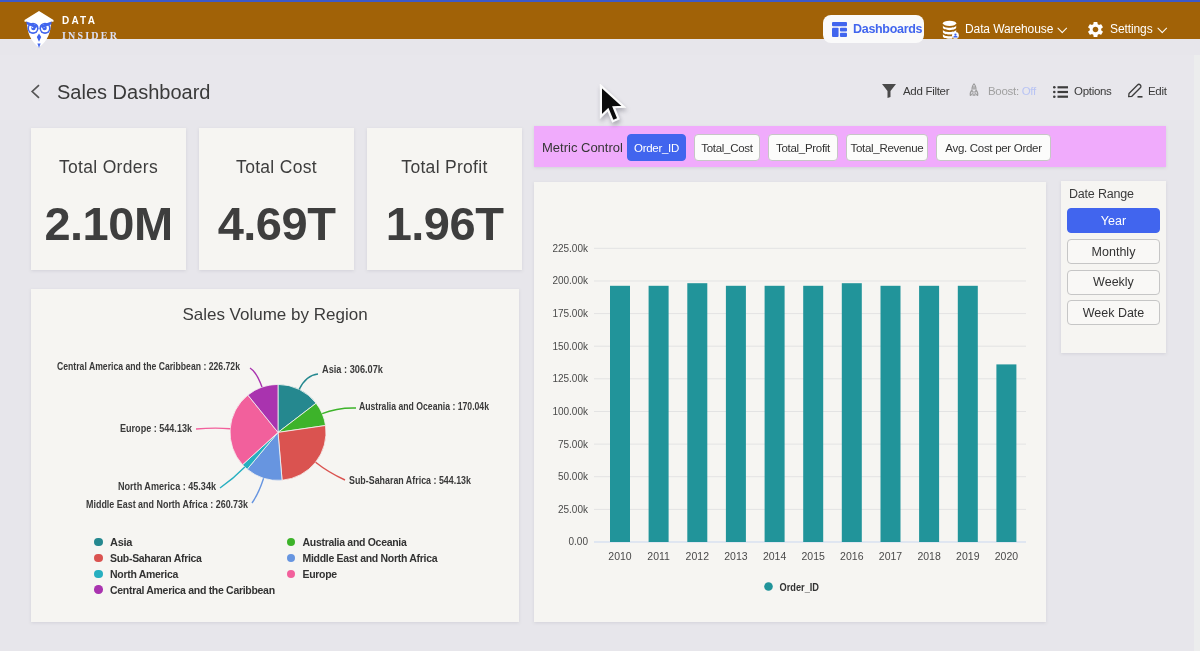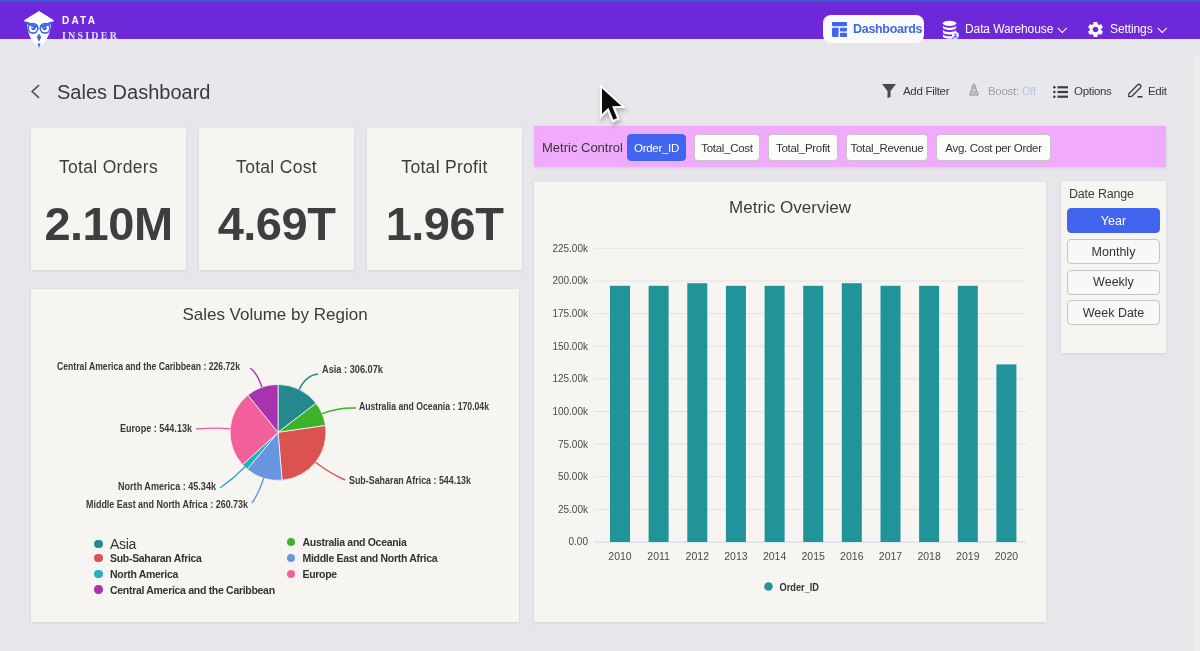--- a/index.html
+++ b/index.html
@@ -1,21 +1,21 @@
 <!DOCTYPE html>
 <html><head>
 <meta charset="utf-8">
 <style>
 * { margin:0; padding:0; box-sizing:border-box; }
 html,body { width:1200px; height:651px; overflow:hidden; }
 body { font-family:"Liberation Sans", sans-serif; background:#e7e6eb; position:relative; }
 .abs { position:absolute; }
 
 
-#nav { position:absolute; left:0; top:0; width:1200px; height:39px; background:#6d28d9; border-top:2px solid #3d59c8; }
+#nav { position:absolute; left:0; top:0; width:1200px; height:39px; background:#a16207; border-top:2px solid #3d59c8; }
 #logo-text { position:absolute; left:62px; top:10.5px; color:#fff; font-weight:bold; font-size:10px; letter-spacing:2.2px; line-height:15.5px; }
 #logo-text .l2 { color:#dce1f8;font-family:Liberation Serif, serif; }
 .navbtn { position:absolute; top:13px; height:28px; display:flex; align-items:center; color:#fff; font-size:12px; letter-spacing:-0.1px; white-space:nowrap; }
 #btn-dash { left:823px; width:101px; background:#fafafa; border-radius:8px; color:#4165ee; font-weight:bold; font-size:12.5px; letter-spacing:-0.3px; justify-content:flex-start; padding-left:9px; }
 .chev { display:inline-block; width:6.5px; height:6.5px; border-right:1.7px solid #fff; border-bottom:1.7px solid #fff; transform:rotate(45deg) translate(-1px,-1px); margin-left:6px; }
 
 
 #toolbar { position:absolute; left:0; top:55px; width:1200px; height:65px; background:#e8e7ec; }
 #title { position:absolute; left:57px; top:26px; font-size:20px; color:#3a3a3a; letter-spacing:0px; }
 .tbitem { position:absolute; top:30px; font-size:11.5px; font-weight:normal; color:#3a3a3a; letter-spacing:-0.3px; white-space:nowrap; }
@@ -175,21 +175,21 @@
       <text x="328" y="72.6" font-size="10.5" font-weight="bold" fill="#3a3a3a" textLength="130" lengthAdjust="spacingAndGlyphs">Australia and Oceania : 170.04k</text>
       <text x="318" y="146.9" font-size="10.5" font-weight="bold" fill="#3a3a3a" textLength="122" lengthAdjust="spacingAndGlyphs">Sub-Saharan Africa : 544.13k</text>
       <text x="55" y="170.7" font-size="10.5" font-weight="bold" fill="#3a3a3a" textLength="162" lengthAdjust="spacingAndGlyphs">Middle East and North Africa : 260.73k</text>
       <text x="87" y="153.2" font-size="10.5" font-weight="bold" fill="#3a3a3a" textLength="98" lengthAdjust="spacingAndGlyphs">North America : 45.34k</text>
       <text x="89" y="95" font-size="10.5" font-weight="bold" fill="#3a3a3a" textLength="72" lengthAdjust="spacingAndGlyphs">Europe : 544.13k</text>
       <text x="26" y="32.5" font-size="10.5" font-weight="bold" fill="#3a3a3a" textLength="183" lengthAdjust="spacingAndGlyphs">Central America and the Caribbean : 226.72k</text>
     </svg>
   <div id="pielegend">
       <div style="position:absolute;left:63px;top:247px;display:flex;align-items:center;white-space:nowrap">
         <span style="width:8.5px;height:8.5px;border-radius:50%;background:#25888f;margin-right:7.5px;flex:none"></span>
-        <span style="font-size:14px;font-weight:normal;color:#333;letter-spacing:-0.3px">Asia</span>
+        <span style="font-size:11px;font-weight:bold;color:#333;letter-spacing:-0.3px">Asia</span>
       </div>
       <div style="position:absolute;left:255.5px;top:247px;display:flex;align-items:center;white-space:nowrap">
         <span style="width:8.5px;height:8.5px;border-radius:50%;background:#3db32a;margin-right:7.5px;flex:none"></span>
         <span style="font-size:10.5px;font-weight:bold;color:#333;letter-spacing:-0.3px">Australia and Oceania</span>
       </div>
       <div style="position:absolute;left:63px;top:262.9px;display:flex;align-items:center;white-space:nowrap">
         <span style="width:8.5px;height:8.5px;border-radius:50%;background:#da5350;margin-right:7.5px;flex:none"></span>
         <span style="font-size:10.5px;font-weight:bold;color:#333;letter-spacing:-0.3px">Sub-Saharan Africa</span>
       </div>
       <div style="position:absolute;left:255.5px;top:262.9px;display:flex;align-items:center;white-space:nowrap">
@@ -205,21 +205,20 @@
         <span style="font-size:10.5px;font-weight:bold;color:#333;letter-spacing:-0.3px">Europe</span>
       </div>
       <div style="position:absolute;left:63px;top:294.7px;display:flex;align-items:center;white-space:nowrap">
         <span style="width:8.5px;height:8.5px;border-radius:50%;background:#a933af;margin-right:7.5px;flex:none"></span>
         <span style="font-size:10.5px;font-weight:bold;color:#333;letter-spacing:-0.3px">Central America and the Caribbean</span>
       </div>
     </div>
 </div>
 
 <div id="chartcard">
-  <div class="ctitle" style="margin-top:16px;font-size:17px">Metric Overview</div>
   <svg width="512" height="400" style="position:absolute;left:0;top:40px" id="barsvg">
       <line x1="60" y1="320.0" x2="492" y2="320.0" stroke="#c9d7f0" stroke-width="1"></line>
       <text x="54" y="323.4" text-anchor="end" font-size="10" fill="#4a4a4a">0.00</text>
       <line x1="60" y1="287.4" x2="492" y2="287.4" stroke="#e3e3e3" stroke-width="1"></line>
       <text x="54" y="290.8" text-anchor="end" font-size="10" fill="#4a4a4a">25.00k</text>
       <line x1="60" y1="254.7" x2="492" y2="254.7" stroke="#e3e3e3" stroke-width="1"></line>
       <text x="54" y="258.1" text-anchor="end" font-size="10" fill="#4a4a4a">50.00k</text>
       <line x1="60" y1="222.1" x2="492" y2="222.1" stroke="#e3e3e3" stroke-width="1"></line>
       <text x="54" y="225.5" text-anchor="end" font-size="10" fill="#4a4a4a">75.00k</text>
       <line x1="60" y1="189.5" x2="492" y2="189.5" stroke="#e3e3e3" stroke-width="1"></line>

